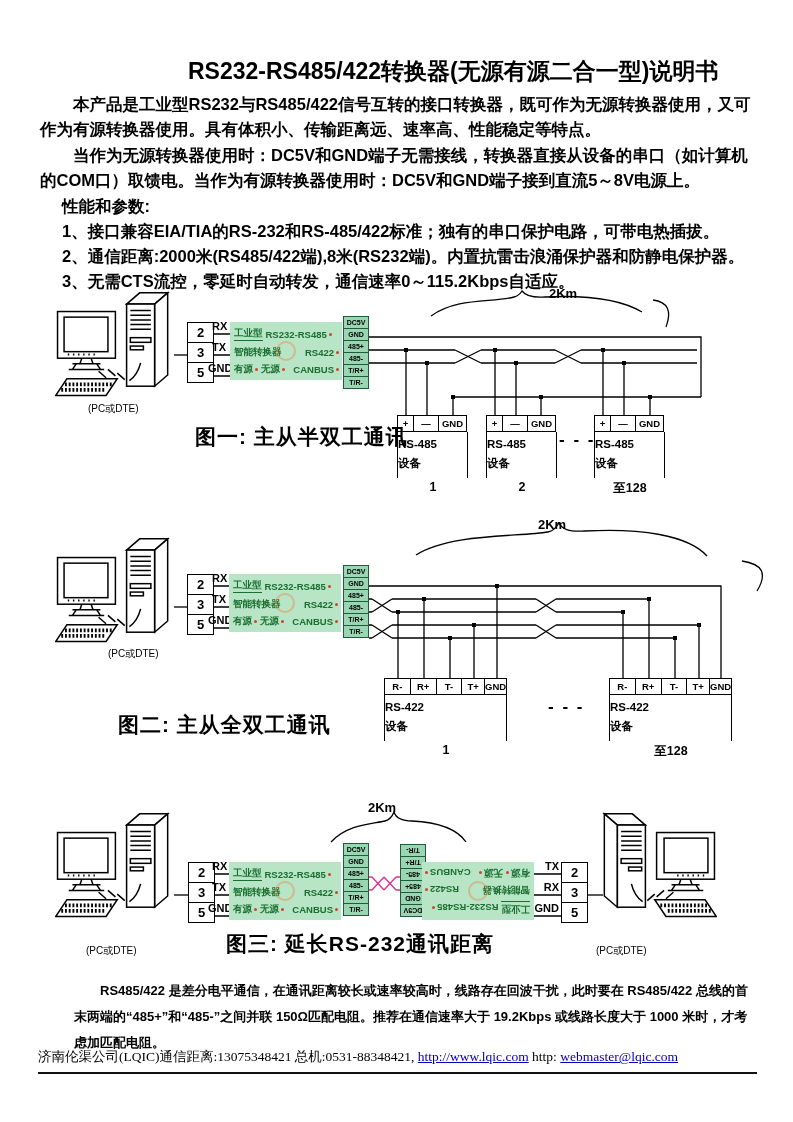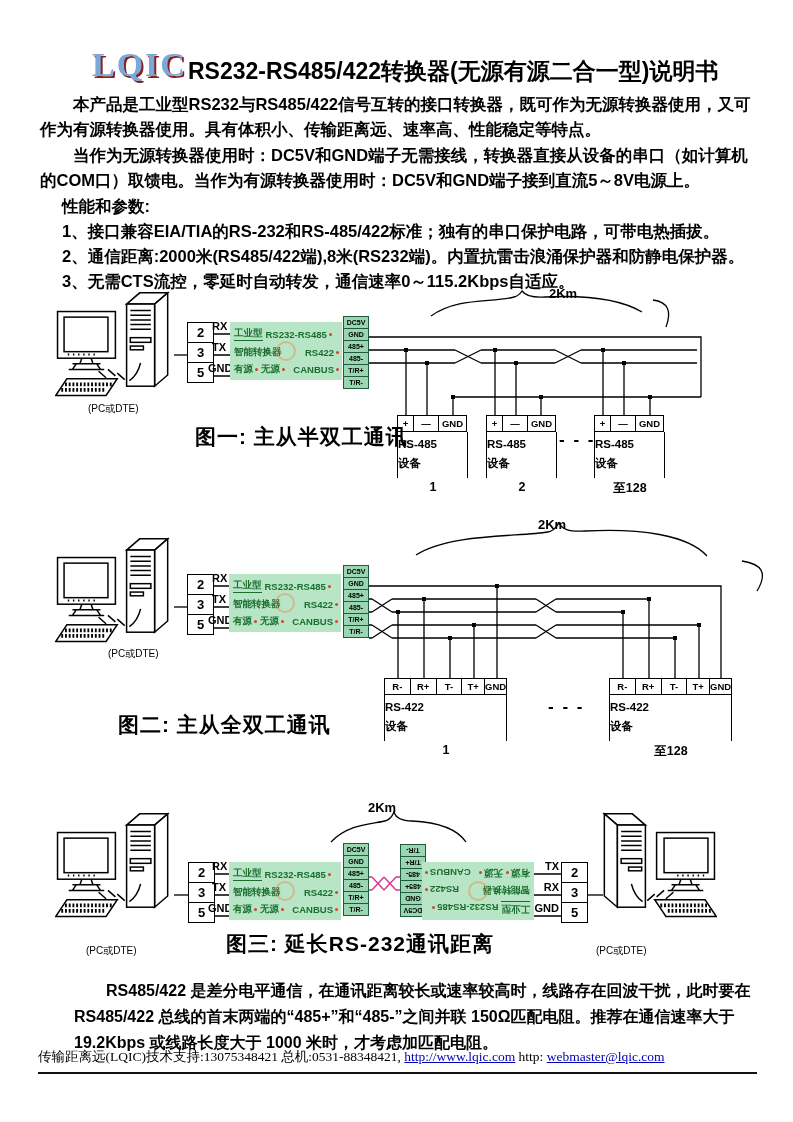--- a/index.html
+++ b/index.html
@@ -42,21 +42,21 @@
   .tcell{width:26px;height:13px;border:1px solid #1f5c3d;margin-top:-1px;background:var(--terminal-bg);
          text-align:center;font-size:7px;font-weight:bold;line-height:11px;color:#000;overflow:hidden}
   
   .dev{position:absolute;font-weight:600}
   .devterms{display:flex}
   .dt{border:1px solid #000;margin-left:-1px;height:17px;line-height:15px;text-align:center;font-size:9.5px;font-weight:bold}
   .devbody{border-left:1px solid #000;border-right:1px solid #000;margin-left:-1px;
            font-size:11.5px;line-height:19px;padding-top:3px;height:46px}
   .devnum{text-align:center;font-size:12.5px;margin-top:2px}
   .ellipsis{position:absolute;font-size:17px;font-weight:bold;letter-spacing:2px}
-  .note{position:absolute;left:74px;top:978px;width:684px;font-size:16px;line-height:26px;font-weight:600;text-indent:2em}
+  .note{position:absolute;left:74px;top:978px;width:684px;font-size:13px;line-height:26px;font-weight:600;text-indent:2em}
   .footer{position:absolute;left:38px;top:1048px;width:722px;font-size:13.5px;
           font-family:"Liberation Serif","DejaVu Serif",serif;white-space:nowrap}
   .footer a{color:var(--link-blue);text-decoration:underline}
   .footrule{position:absolute;left:38px;top:1072px;width:719px;border-top:2px solid #111}
   .wires path,.wires line{stroke:#000;stroke-width:1.3;fill:none}
   .wires .pink{stroke:var(--pair-pink);stroke-width:1.4}
   .wires rect.j{fill:#000;stroke:none}
 </style>
 </head>
 <body>
@@ -78,21 +78,20 @@
       <path d="M46,86 L54,93 M56,84 L64,91 M66,88 L74,95"></path>
       <polygon points="12,94 66,94 54,112 0,112" fill="#fff"></polygon>
       <path d="M10,100 H60" stroke-dasharray="2 2" stroke-width="4"></path>
       <path d="M6,106 H54" stroke-dasharray="2 2" stroke-width="4"></path>
     </g>
   </symbol>
 </svg>
 
 <div class="page">
 
-  <div class="logo">LQIC</div>
   <div class="title">RS232-RS485/422转换器(无源有源二合一型)说明书</div>
 
   <div class="para" style="top:92px">本产品是工业型RS232与RS485/422信号互转的接口转换器，既可作为无源转换器使用，又可作为有源转换器使用。具有体积小、传输距离远、速率高、性能稳定等特点。</div>
   <div class="para" style="top:143px">当作为无源转换器使用时：DC5V和GND端子无需接线，转换器直接从设备的串口（如计算机的COM口）取馈电。当作为有源转换器使用时：DC5V和GND端子接到直流5～8V电源上。</div>
   <div class="specline" style="top:196px">性能和参数:</div>
   <div class="specline" style="top:221px">1、接口兼容EIA/TIA的RS-232和RS-485/422标准；独有的串口保护电路，可带电热插拔。</div>
   <div class="specline" style="top:246px">2、通信距离:2000米(RS485/422端),8米(RS232端)。内置抗雷击浪涌保护器和防静电保护器。</div>
   <div class="specline" style="top:271px">3、无需CTS流控，零延时自动转发，通信速率0～115.2Kbps自适应。</div>
 
   <div class="fig" style="top:285px;height:230px">
@@ -402,20 +401,20 @@
       <div class="pincell">5</div>
     </div>
     <div class="caption" style="left:226px;top:130px">图三: 延长RS-232通讯距离</div>
     <div class="pclabel" style="left:86px;top:144px">(PC或DTE)</div>
     <div class="pclabel" style="left:596px;top:144px">(PC或DTE)</div>
   </div>
 
   <div class="note">RS485/422 是差分电平通信，在通讯距离较长或速率较高时，线路存在回波干扰，此时要在 RS485/422 总线的首末两端的“485+”和“485-”之间并联 150Ω匹配电阻。推荐在通信速率大于 19.2Kbps 或线路长度大于 1000 米时，才考虑加匹配电阻。</div>
 
   <div class="footer">
-    <span>传输距离远(LQIC)技术支持:13075348421  总机:0531-88348421,</span>
+    <span>济南伦渠公司(LQIC)通信距离:13075348421  总机:0531-88348421,</span>
     <a href="#">http://www.lqic.com</a>
     <span>http:</span>
     <a href="#">webmaster@lqic.com</a>
   </div>
   <div class="footrule"></div>
 
 </div>
 
 </body></html>

